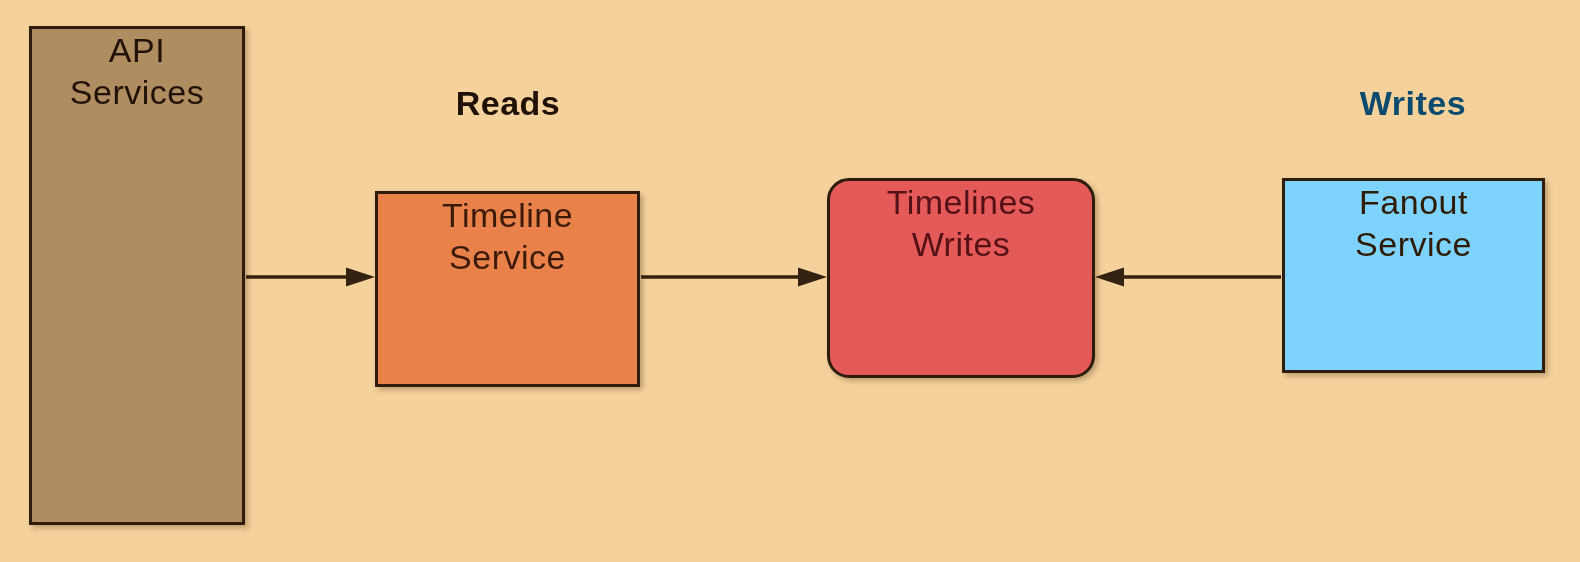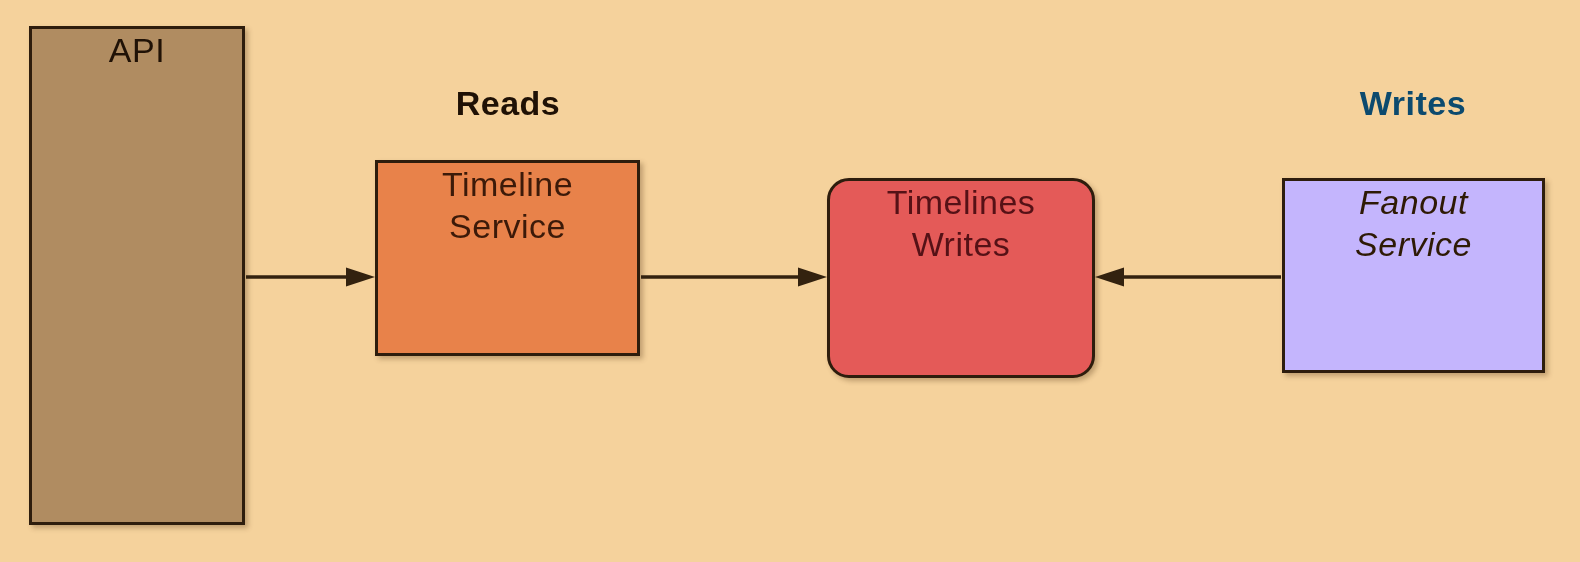--- a/index.html
+++ b/index.html
@@ -20,21 +20,21 @@
     display: flex;
     align-items: flex-start;
     justify-content: center;
     text-align: center;
     font-size: 34px;
     line-height: 42px;
     letter-spacing: 0.5px;
     box-shadow: 3px 3px 5px rgba(70, 40, 10, 0.30);
   }
   .node-api      { left: 29px;   top: 26px;  width: 216px; height: 499px; }
-  .node-timeline { left: 375px;  top: 160px; width: 265px; height: 196px; }
+  .node-timeline { left: 375px;  top: 191px; width: 265px; height: 196px; }
   .node-cache    { left: 827px;  top: 178px; width: 268px; height: 200px; border-radius: 22px; }
   .node-fanout   { left: 1282px; top: 178px; width: 263px; height: 195px; }
   .flow-label {
     position: absolute;
     top: 82px;
     width: 220px;
     text-align: center;
     font-size: 34px;
     line-height: 42px;
     letter-spacing: 0.5px;
@@ -57,38 +57,39 @@
 
 <div class="canvas" style="background-color: rgb(245, 210, 156);">
 
   <div class="flow-label flow-label-reads" style="color: rgb(31, 17, 5);">Reads</div>
 
   <div class="flow-label flow-label-writes" style="color: #0c4a6e;">Writes</div>
 
   <div class="node node-api" style="background-color: rgb(176, 140, 97); color: rgb(32, 18, 6);">
     <div>
       <div>API</div>
+      <div>Services</div>
     </div>
   </div>
 
   <div class="node node-timeline" style="background-color: rgb(232, 130, 74); color: rgb(60, 26, 9);">
     <div>
       <div>Timeline</div>
       <div>Service</div>
     </div>
   </div>
 
   <div class="node node-cache" style="background-color: rgb(228, 90, 88); color: rgb(85, 17, 22);">
     <div>
       <div>Timelines</div>
       <div>Writes</div>
     </div>
   </div>
 
-  <div class="node node-fanout" style="background-color: #c4b5fd; color: rgb(46, 26, 5); font-style: italic;">
+  <div class="node node-fanout" style="background-color: #7dd3fc; color: rgb(46, 26, 5);">
     <div>
       <div>Fanout</div>
       <div>Service</div>
     </div>
   </div>
 
   <svg class="arrow-layer" viewBox="0 0 1580 562" xmlns="http://www.w3.org/2000/svg">
 
     <g>
       <line class="arrow-line" x1="246" y1="277" x2="349" y2="277" style="stroke: rgb(51, 34, 15);"></line>

